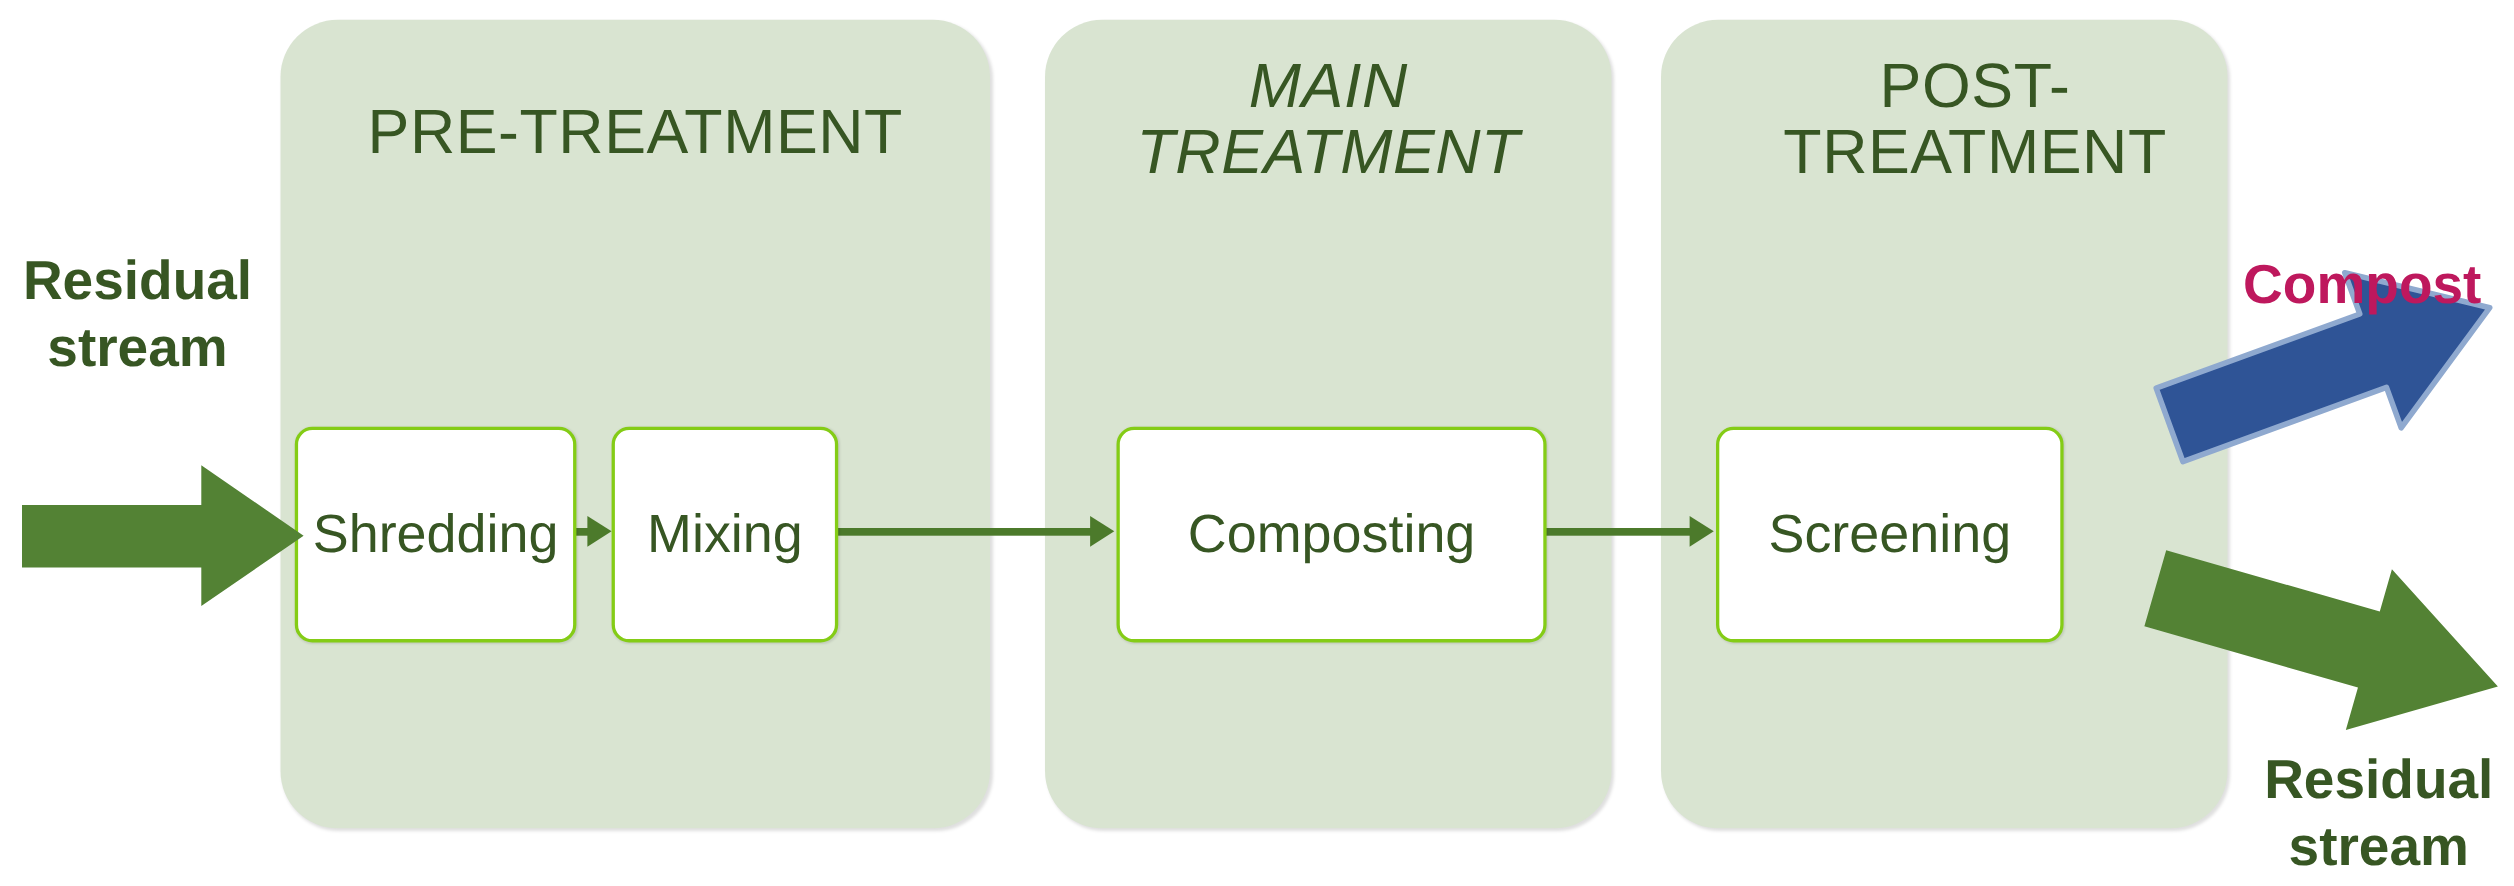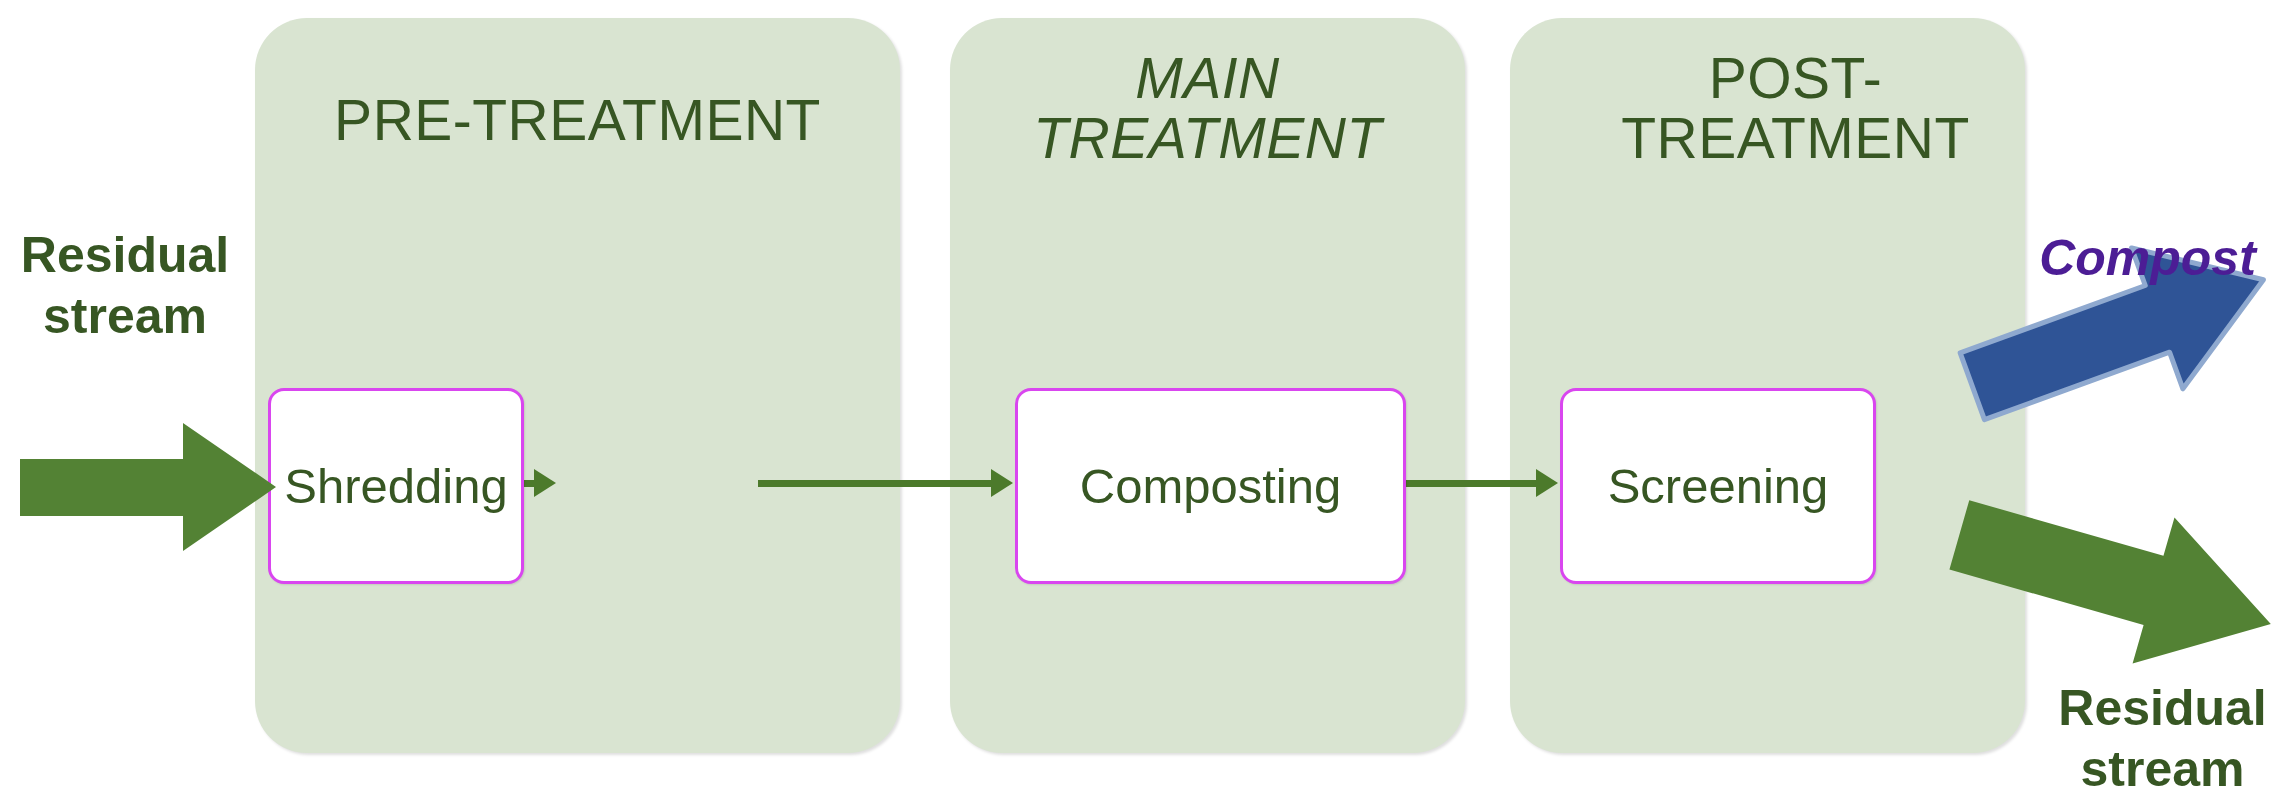--- a/index.html
+++ b/index.html
@@ -17,21 +17,21 @@
 
   #panel-pre   {left:255px; top:18px;  width:645px; height:735px;}
   #panel-main  {left:950px; top:18px;  width:515px; height:735px;}
   #panel-post  {left:1510px;top:18px;  width:515px; height:735px;}
 
   #title-pre   {left:255px; top:90px;  width:645px;}
   #title-main  {left:950px; top:48px;  width:515px;}
   #title-post  {left:1510px;top:48px;  width:515px;}
 
   
-  .pbox{position:absolute;background:#ffffff;border:3px solid #d946ef;
+  .pbox{position:absolute;background:#ffffff;border:3px solid #84cc16;
         border-radius:16px;display:flex;align-items:center;
         justify-content:center;box-shadow:1px 1px 2px rgba(0,0,0,0.10);}
   .pbox span{color:#375623;font-size:49px;line-height:1;
              font-family:"Liberation Sans",sans-serif;font-weight:400;
              white-space:nowrap;}
 
   #box-shredding {left:268px; top:388px; width:250px; height:190px;}
   #box-mixing    {left:556px; top:388px; width:200px; height:190px;}
   #box-composting{left:1015px;top:388px; width:385px; height:190px;}
   #box-screening {left:1560px;top:388px; width:310px; height:190px;}
@@ -49,21 +49,21 @@
   .bigarrow{position:absolute;}
   #arrow-in      {left:8px;   top:415px; width:275px; height:145px;}
   #arrow-compost {left:1955px;top:235px; width:330px; height:195px;}
   #arrow-residual{left:1945px;top:480px; width:345px; height:200px;}
 
   
   .olabel{position:absolute;text-align:center;font-weight:bold;
           font-family:"Liberation Sans",sans-serif;font-size:50px;
           line-height:1.22;white-space:pre-line;}
   #label-in      {left:0px;    top:225px; width:250px; color:#375623;}
-  #label-compost {left:2015px; top:228px; width:265px; color:#4c1d95;font-style:italic;}
+  #label-compost {left:2015px; top:228px; width:265px; color:#be185d;}
   #label-residual{left:2040px; top:678px; width:245px; color:#375623;}
 </style>
 </head>
 <body>
 
 <div class="stage">
 
   <div class="panel" id="panel-pre"></div>
   <div class="panel" id="panel-main"></div>
   <div class="panel" id="panel-post"></div>
@@ -73,20 +73,23 @@
 TREATMENT</div>
   <div class="panel-title" id="title-post" style="white-space:pre-line;padding-left:28px;">POST-
 TREATMENT</div>
 
   <div class="conn" id="conn-1"></div>
   <div class="conn" id="conn-2"></div>
   <div class="conn" id="conn-3"></div>
 
   <div class="pbox" id="box-shredding">
     <span>Shredding</span>
+  </div>
+  <div class="pbox" id="box-mixing">
+    <span>Mixing</span>
   </div>
   <div class="pbox" id="box-screening">
     <span>Screening</span>
   </div>
   <div class="pbox" id="box-composting">
     <span>Composting</span>
   </div>
 
   <svg class="bigarrow" id="arrow-in" viewBox="0 0 275 145">
     <polygon points="12,44 175,44 175,8 268,72 175,136 175,101 12,101" fill="#538234"></polygon>

